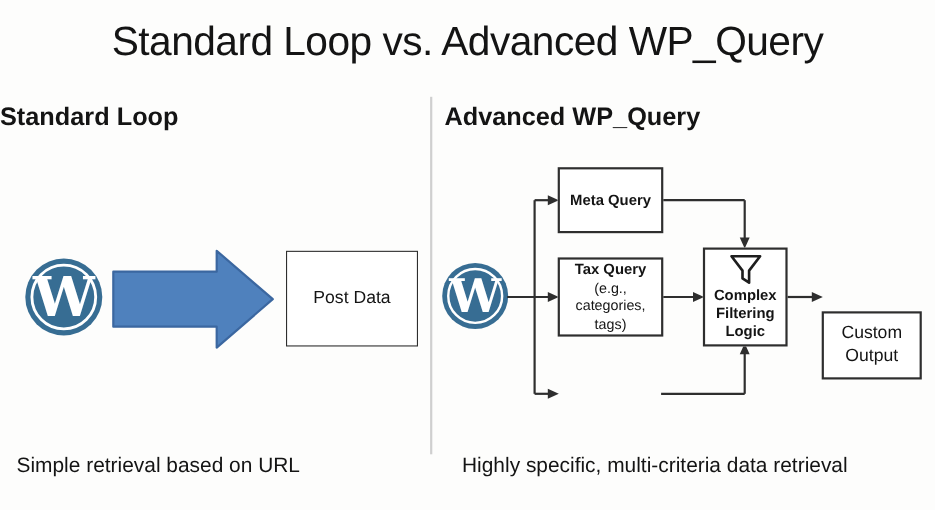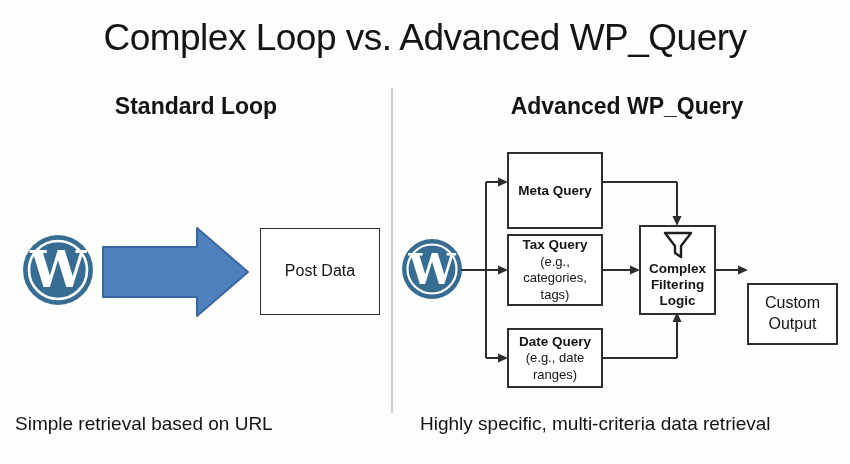--- a/index.html
+++ b/index.html
@@ -9,57 +9,57 @@
   *{margin:0;padding:0;box-sizing:border-box;}
   html,body{width:850px;height:464px;overflow:hidden;}
   body{font-family:"Liberation Sans",sans-serif;background:var(--bg);color:var(--ink);position:relative;}
   .stage{position:absolute;inset:0;width:850px;height:464px;}
 
   .title{position:absolute;left:0;top:17px;width:850px;text-align:center;
          font-size:37px;font-weight:500;letter-spacing:-0.5px;white-space:nowrap;}
 
   .divider{position:absolute;left:391px;top:88px;width:2px;height:325px;background:var(--divider);}
 
-  .heading{position:absolute;font-size:23px;font-weight:bold;text-align:center;white-space:nowrap;}
+  .heading{position:absolute;font-size:23px;font-weight:bold;text-align:left;white-space:nowrap;}
   .h-left{left:0;top:93px;width:392px;}
   .h-right{left:404px;top:93px;width:446px;}
 
   svg.layer{position:absolute;left:0;top:0;width:850px;height:464px;z-index:0;}
   .conn{stroke:var(--line);stroke-width:2;fill:none;}
   .ah{fill:var(--line);stroke:none;}
   .big-arrow{fill:var(--arrow-fill);stroke:var(--arrow-stroke);stroke-width:2;stroke-linejoin:round;}
   .wp-disc{fill:var(--wp-blue);}
   .wp-ring{fill:none;stroke:#ffffff;}
   .wp-w{fill:#ffffff;font-family:"DejaVu Serif",serif;font-weight:bold;text-anchor:middle;}
 
   .box{position:absolute;background:#ffffff;border:2px solid var(--line);z-index:1;
        display:flex;flex-direction:column;align-items:center;justify-content:center;
        text-align:center;line-height:1.28;}
   .box .bt{font-weight:bold;font-size:13.5px;}
   .box .bs{font-size:13px;}
   .post-data{left:260px;top:228px;width:120px;height:87px;border-width:1.5px;font-size:16px;}
-  .meta{left:507px;top:152px;width:96px;height:77px;}
+  .meta{left:507px;top:152px;width:96px;height:60px;}
   .tax{left:507px;top:234px;width:96px;height:72px;}
   .date{left:507px;top:328px;width:96px;height:60px;}
   .complex{left:639px;top:225px;width:77px;height:90px;justify-content:flex-start;padding-top:3px;}
   .complex .bt{line-height:1.2;}
   .funnel{width:30px;height:28px;margin:1px 0 2px 0;}
   .funnel path{fill:none;stroke:#1e1e1e;stroke-width:2.4;stroke-linejoin:round;}
   .output{left:747px;top:239px;width:91px;height:62px;font-size:16px;line-height:1.3;margin-top:44px;}
 
   .caption{position:absolute;top:413px;font-size:19px;text-align:left;white-space:nowrap;}
   .cap-left{left:15px;width:370px;}
   .cap-right{left:420px;width:430px;}
 </style>
 </head>
 <body>
 
 <div class="stage">
 
-  <h1 class="title">Complex Loop vs. Advanced WP_Query</h1>
+  <h1 class="title">Standard Loop vs. Advanced WP_Query</h1>
 
   <div class="divider"></div>
 
   <h2 class="heading h-left">Standard Loop</h2>
   <h2 class="heading h-right">Advanced WP_Query</h2>
 
   <svg class="layer" viewBox="0 0 850 464">
 
     <g>
       <circle class="wp-disc" cx="58" cy="270" r="35"></circle>
@@ -102,24 +102,20 @@
 
   <div class="box meta">
     <div class="bt">Meta Query</div>
   </div>
 
   <div class="box tax">
     <div class="bt">Tax Query</div>
     <div class="bs">(e.g., categories, tags)</div>
   </div>
 
-  <div class="box date">
-    <div class="bt">Date Query</div>
-    <div class="bs">(e.g., date ranges)</div>
-  </div>
 
   <div class="box complex">
     <svg class="funnel" viewBox="0 0 30 28">
       <path d="M2,2 H28 L18,15 V26 L12,22 V15 Z"></path>
     </svg>
     <div class="bt">Complex</div>
     <div class="bt">Filtering</div>
     <div class="bt">Logic</div>
   </div>
 

